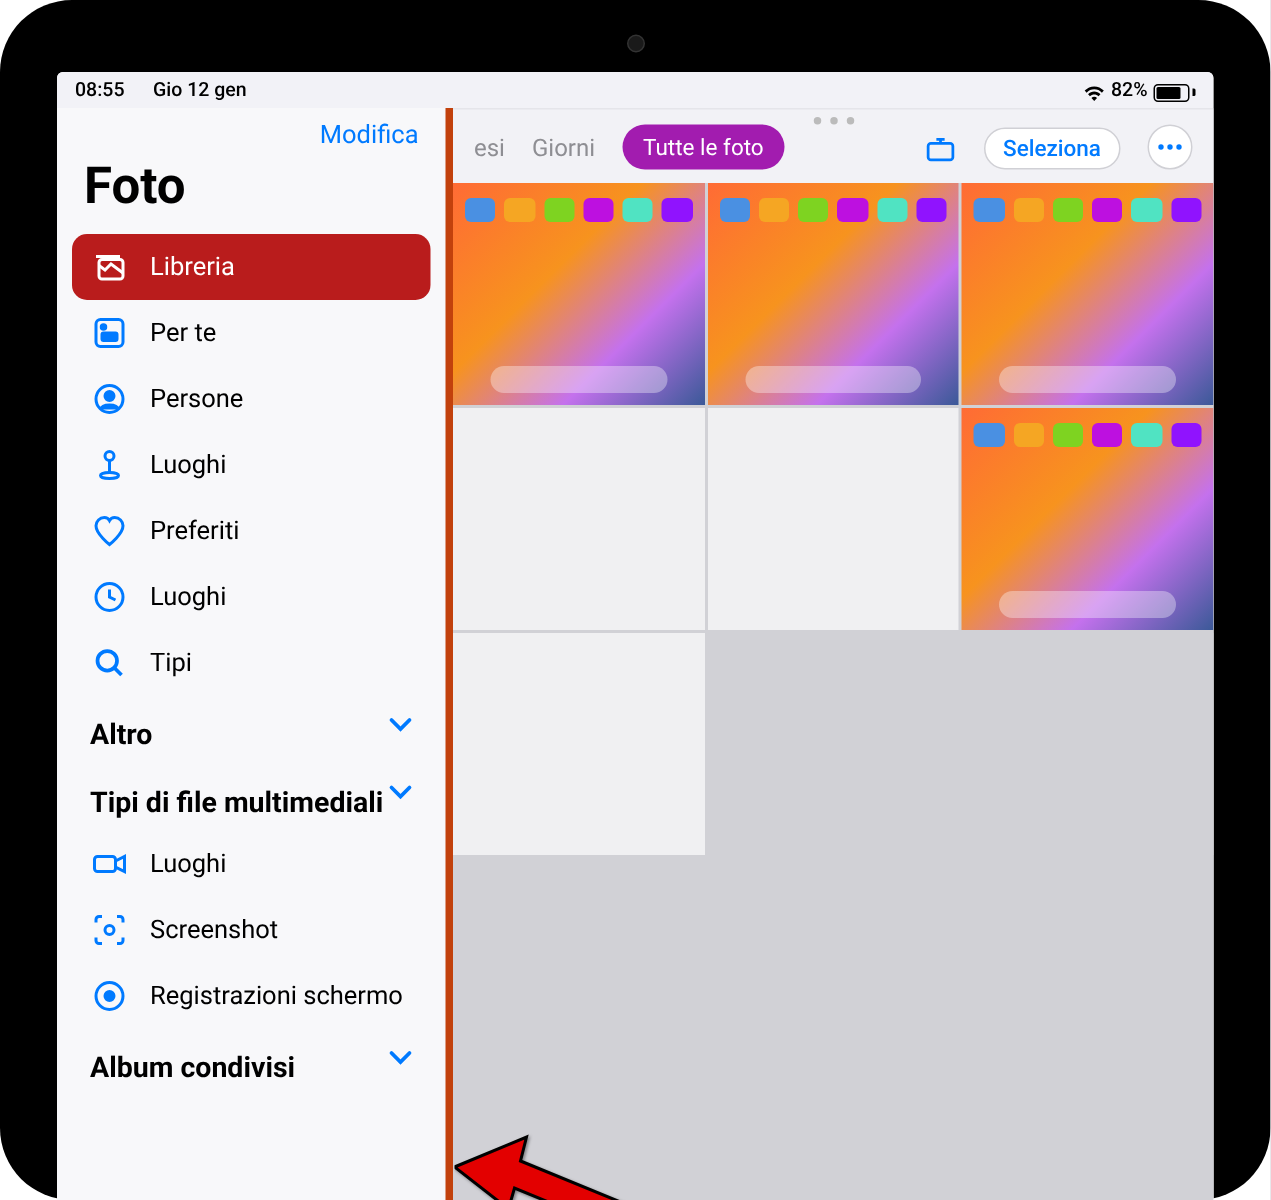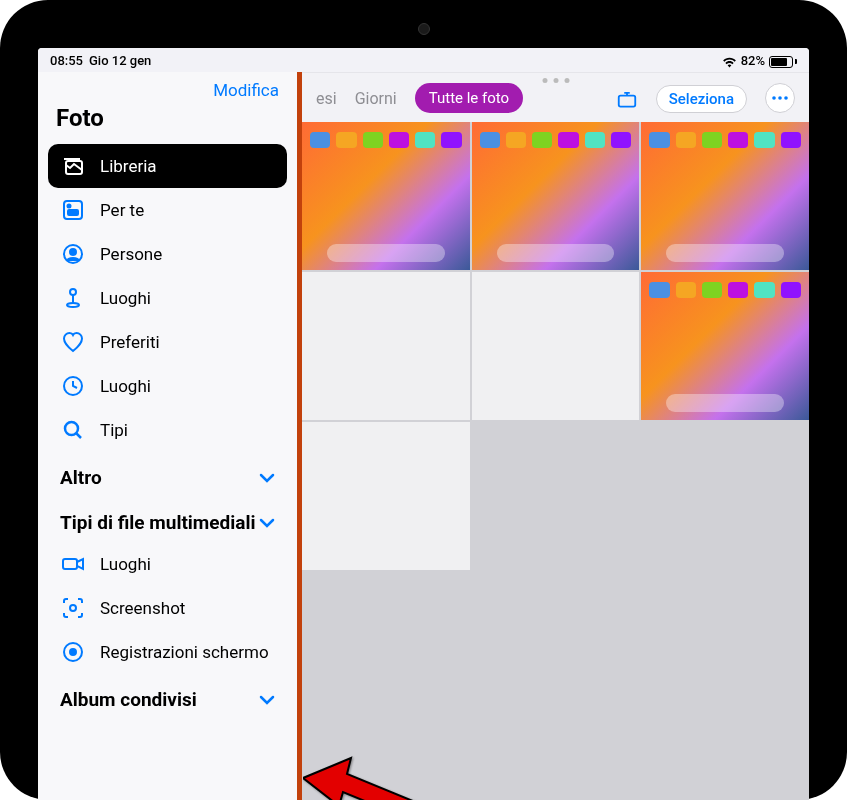--- a/index.html
+++ b/index.html
@@ -2,21 +2,21 @@
 <html><head>
 <meta charset="utf-8">
 <style>
 *{margin:0;padding:0;box-sizing:border-box;font-family:-apple-system,BlinkMacSystemFont,"Segoe UI",Roboto,Helvetica,Arial,sans-serif}
 body{background:#fff;width:847px;height:800px;overflow:hidden;position:relative}
 .device{position:absolute;inset:0;background:#000;border-radius:48px}
 .bezel{position:absolute;left:38px;right:38px;top:48px;bottom:0;background:#fff;border-radius:4px 4px 0 0;overflow:hidden}
 .camera{position:absolute;left:50%;top:23px;transform:translateX(-50%);width:12px;height:12px;background:#1a1a1a;border-radius:50%;border:1px solid #333}
 .screen{position:absolute;inset:0;background:#f2f2f7}
 .statusbar{position:absolute;top:0;left:0;right:0;height:24px;display:flex;justify-content:space-between;align-items:center;padding:0 12px;font-size:13px;font-weight:500;z-index:20}
-.status-left{display:flex;gap:6px}
+.status-left{display:flex;gap:19px}
 .status-right{display:flex;align-items:flex-end;gap:4px}
 .wifi-icon{width:15px;height:11px}
 .battery{display:flex;align-items:center;gap:2px}
 .battery-body{width:24px;height:12px;border:1px solid #000;border-radius:3px;position:relative;padding:1px}
 .battery-fill{height:100%;width:82%;background:#000;border-radius:1px}
 .battery-tip{width:2px;height:5px;background:#000;border-radius:0 1px 1px 0}
 .grabber{position:absolute;top:6px;left:50%;transform:translateX(-50%);display:flex;gap:6px;z-index:19}
 .grabber span{width:5px;height:5px;background:#bbb;border-radius:50%}
 .main{position:absolute;top:24px;left:0;right:0;bottom:0;display:flex}
 .content{flex:1;background:#e5e5ea;position:relative}
@@ -36,27 +36,27 @@
 .row-icons{position:absolute;top:10px;left:8px;right:8px;display:grid;grid-template-columns:repeat(6,1fr);gap:6px}
 .row-icons i{height:16px;border-radius:4px;background:#4a90e2}
 .row-icons i:nth-child(2){background:#f5a623}
 .row-icons i:nth-child(3){background:#7ed321}
 .row-icons i:nth-child(4){background:#bd10e0}
 .row-icons i:nth-child(5){background:#50e3c2}
 .row-icons i:nth-child(6){background:#9013fe}
 .sidebar{width:264px;background:#f8f8fa;border-right:5px solid #c2410c;display:flex;flex-direction:column;z-index:5}
 .sb-header{padding:8px 18px 0;text-align:right}
 .edit-link{color:#007aff;font-size:17px}
-.sb-title{font-size:24px;font-weight:700;padding:4px 18px 12px}
+.sb-title{font-size:34px;font-weight:700;padding:4px 18px 12px}
 .sb-list{flex:1;overflow-y:auto;padding:0 10px}
 .sb-item{display:flex;align-items:center;gap:14px;padding:9px 12px;border-radius:10px;font-size:17px;color:#000;cursor:pointer}
-.sb-item.selected{background:#000000;color:#fff}
+.sb-item.selected{background:#b91c1c;color:#fff}
 .sb-item .icon{width:26px;height:26px;display:flex;align-items:center;justify-content:center;color:#007aff}
 .sb-item.selected .icon{color:#fff}
-.sb-section{display:flex;align-items:center;justify-content:space-between;padding:14px 12px 8px;font-size:19px;font-weight:700}
+.sb-section{display:flex;justify-content:space-between;padding:14px 12px 8px;font-size:19px;font-weight:700}
 .sb-section .chev{color:#007aff;transform:rotate(0deg)}
 .arrow{position:absolute;left:265px;top:700px;z-index:50;pointer-events:none}
 svg{display:block}
 </style>
 </head>
 <body>
 
 <div class="device">
   <div class="camera"></div>
   <div class="bezel">

